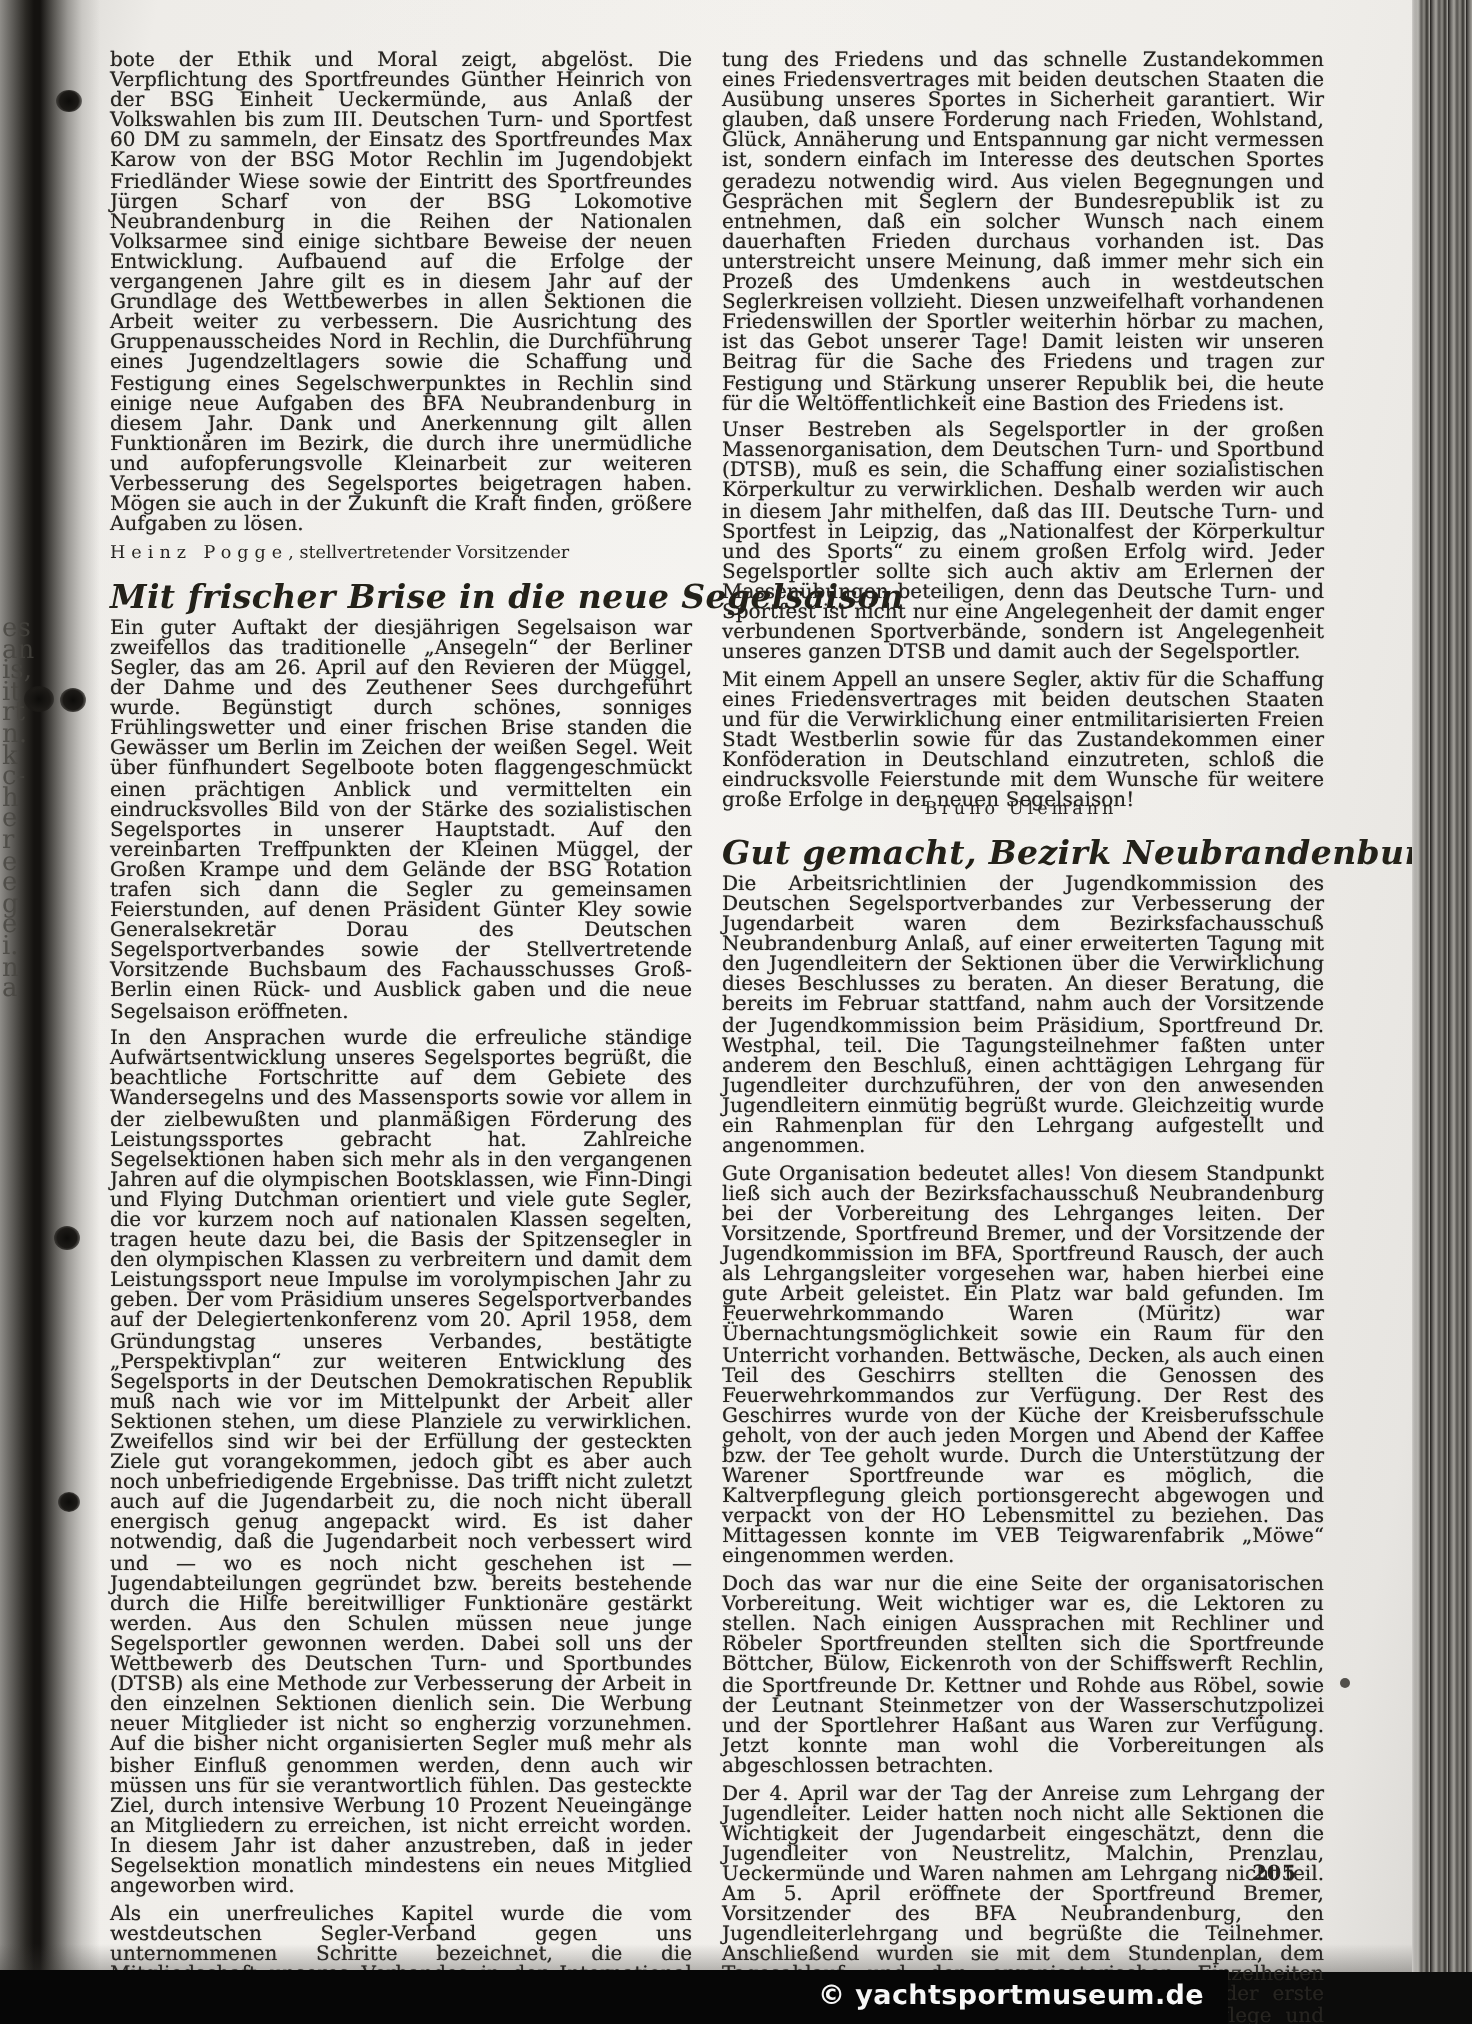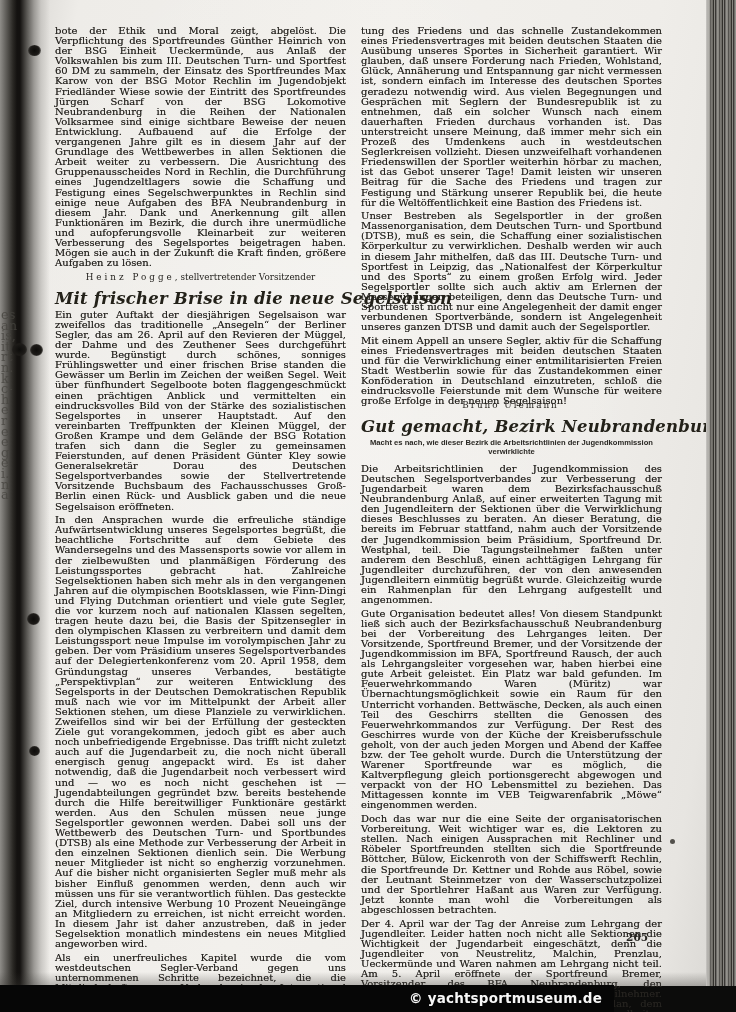--- a/index.html
+++ b/index.html
@@ -46,21 +46,21 @@
     margin:7px 0 2px; font-style:italic; font-weight:bold;
     font-size:16.5px; line-height:19px; text-align:center; color:#232119;
     letter-spacing:0.2px; white-space:nowrap;
   }
   .article-subtitle {
     margin:0 auto 7px; font-family:"Liberation Sans", sans-serif;
     font-weight:bold; font-size:7.6px; line-height:9.5px;
     text-align:center; color:#2a2824; max-width:96%;
   }
   .signature-line {
-    margin:2px 0 7px; font-size:8.8px; color:#262420; text-align:center;
+    margin:2px 0 7px; font-size:8.8px; color:#262420; 
   }
   .signature-name { letter-spacing:3px; }
   .signature-right {
     margin:-10.1px 0 4px; font-size:8.8px; color:#262420;
     text-align:center; letter-spacing:2px; padding-right:2px;
   }
   .page-number {
     position:absolute; right:59px; top:911px;
     font-weight:bold; font-size:10.5px; color:#262420;margin-top:20px;
   }
@@ -136,21 +136,20 @@
       </div>
 
       <div class="col-right">
         <p class="body-text">tung des Friedens und das schnelle Zustandekommen eines Friedensvertrages mit beiden deutschen Staaten die Ausübung unseres Sportes in Sicherheit garantiert. Wir glauben, daß unsere Forderung nach Frieden, Wohlstand, Glück, Annäherung und Entspannung gar nicht vermessen ist, sondern einfach im Interesse des deutschen Sportes geradezu notwendig wird. Aus vielen Begegnungen und Gesprächen mit Seglern der Bundesrepublik ist zu entnehmen, daß ein solcher Wunsch nach einem dauerhaften Frieden durchaus vorhanden ist. Das unterstreicht unsere Meinung, daß immer mehr sich ein Prozeß des Umdenkens auch in westdeutschen Seglerkreisen vollzieht. Diesen unzweifelhaft vorhandenen Friedenswillen der Sportler weiterhin hörbar zu machen, ist das Gebot unserer Tage! Damit leisten wir unseren Beitrag für die Sache des Friedens und tragen zur Festigung und Stärkung unserer Republik bei, die heute für die Weltöffentlichkeit eine Bastion des Friedens ist.</p>
         <p class="body-text">Unser Bestreben als Segelsportler in der großen Massenorganisation, dem Deutschen Turn- und Sportbund (DTSB), muß es sein, die Schaffung einer sozialistischen Körperkultur zu verwirklichen. Deshalb werden wir auch in diesem Jahr mithelfen, daß das III. Deutsche Turn- und Sportfest in Leipzig, das „Nationalfest der Körperkultur und des Sports“ zu einem großen Erfolg wird. Jeder Segelsportler sollte sich auch aktiv am Erlernen der Massenübungen beteiligen, denn das Deutsche Turn- und Sportfest ist nicht nur eine Angelegenheit der damit enger verbundenen Sportverbände, sondern ist Angelegenheit unseres ganzen DTSB und damit auch der Segelsportler.</p>
         <p class="body-text">Mit einem Appell an unsere Segler, aktiv für die Schaffung eines Friedensvertrages mit beiden deutschen Staaten und für die Verwirklichung einer entmilitarisierten Freien Stadt Westberlin sowie für das Zustandekommen einer Konföderation in Deutschland einzutreten, schloß die eindrucksvolle Feierstunde mit dem Wunsche für weitere große Erfolge in der neuen Segelsaison!</p>
 
         <div class="signature-right">Bruno Ulemann</div>
 
         <div class="article-title">Gut gemacht, Bezirk Neubrandenburg!</div>
-        <div class="article-subtitle">Macht es nach, wie dieser Bezirk die Arbeitsrichtlinien der Jugendkommission verwirklichte</div>
 
         <p class="body-text">Die Arbeitsrichtlinien der Jugendkommission des Deutschen Segelsportverbandes zur Verbesserung der Jugendarbeit waren dem Bezirksfachausschuß Neubrandenburg Anlaß, auf einer erweiterten Tagung mit den Jugendleitern der Sektionen über die Verwirklichung dieses Beschlusses zu beraten. An dieser Beratung, die bereits im Februar stattfand, nahm auch der Vorsitzende der Jugendkommission beim Präsidium, Sportfreund Dr. Westphal, teil. Die Tagungsteilnehmer faßten unter anderem den Beschluß, einen achttägigen Lehrgang für Jugendleiter durchzuführen, der von den anwesenden Jugendleitern einmütig begrüßt wurde. Gleichzeitig wurde ein Rahmenplan für den Lehrgang aufgestellt und angenommen.</p>
         <p class="body-text">Gute Organisation bedeutet alles! Von diesem Standpunkt ließ sich auch der Bezirksfachausschuß Neubrandenburg bei der Vorbereitung des Lehrganges leiten. Der Vorsitzende, Sportfreund Bremer, und der Vorsitzende der Jugendkommission im BFA, Sportfreund Rausch, der auch als Lehrgangsleiter vorgesehen war, haben hierbei eine gute Arbeit geleistet. Ein Platz war bald gefunden. Im Feuerwehrkommando Waren (Müritz) war Übernachtungsmöglichkeit sowie ein Raum für den Unterricht vorhanden. Bettwäsche, Decken, als auch einen Teil des Geschirrs stellten die Genossen des Feuerwehrkommandos zur Verfügung. Der Rest des Geschirres wurde von der Küche der Kreisberufsschule geholt, von der auch jeden Morgen und Abend der Kaffee bzw. der Tee geholt wurde. Durch die Unterstützung der Warener Sportfreunde war es möglich, die Kaltverpflegung gleich portionsgerecht abgewogen und verpackt von der HO Lebensmittel zu beziehen. Das Mittagessen konnte im VEB Teigwarenfabrik „Möwe“ eingenommen werden.</p>
         <p class="body-text">Doch das war nur die eine Seite der organisatorischen Vorbereitung. Weit wichtiger war es, die Lektoren zu stellen. Nach einigen Aussprachen mit Rechliner und Röbeler Sportfreunden stellten sich die Sportfreunde Böttcher, Bülow, Eickenroth von der Schiffswerft Rechlin, die Sportfreunde Dr. Kettner und Rohde aus Röbel, sowie der Leutnant Steinmetzer von der Wasserschutzpolizei und der Sportlehrer Haßant aus Waren zur Verfügung. Jetzt konnte man wohl die Vorbereitungen als abgeschlossen betrachten.</p>
         <p class="body-text">Der 4. April war der Tag der Anreise zum Lehrgang der Jugendleiter. Leider hatten noch nicht alle Sektionen die Wichtigkeit der Jugendarbeit eingeschätzt, denn die Jugendleiter von Neustrelitz, Malchin, Prenzlau, Ueckermünde und Waren nahmen am Lehrgang nicht teil. Am 5. April eröffnete der Sportfreund Bremer, Vorsitzender des BFA Neubrandenburg, den Jugendleiterlehrgang und begrüßte die Teilnehmer. Anschließend wurden sie mit dem Stundenplan, dem Tagesablauf und den organisatorischen Einzelheiten bekanntgemacht. Gleich darauf begann dann der erste Unterricht zu den Themen „Bootsbau, Bootspflege und Instandhaltung“, der auf dem Gelände des Warener Seglerhafens</p>
       </div>
 
     </div>
 
     <div class="page-number">205</div>

